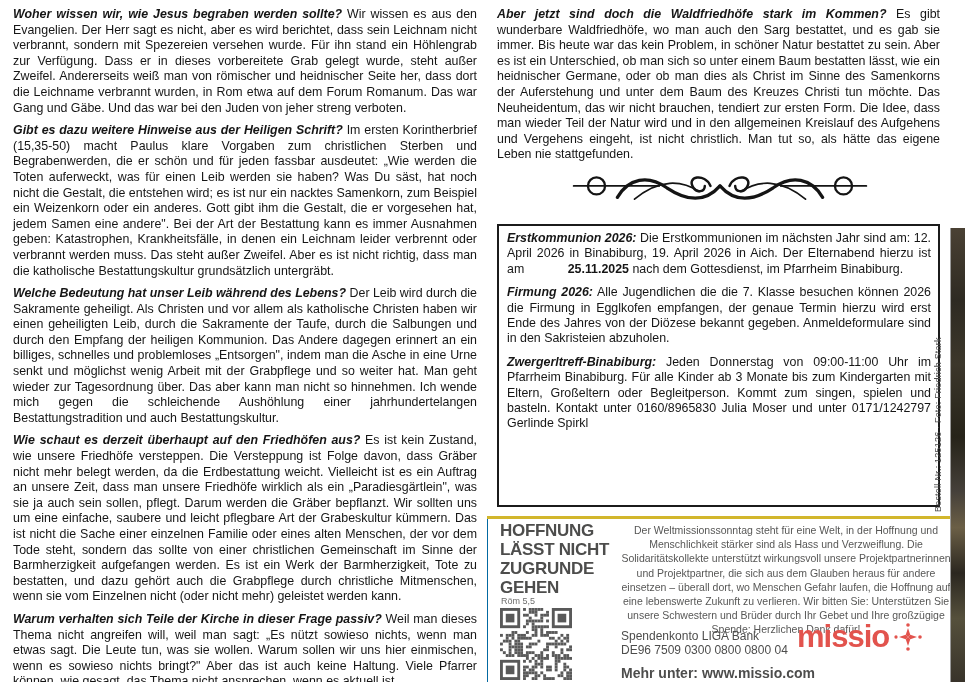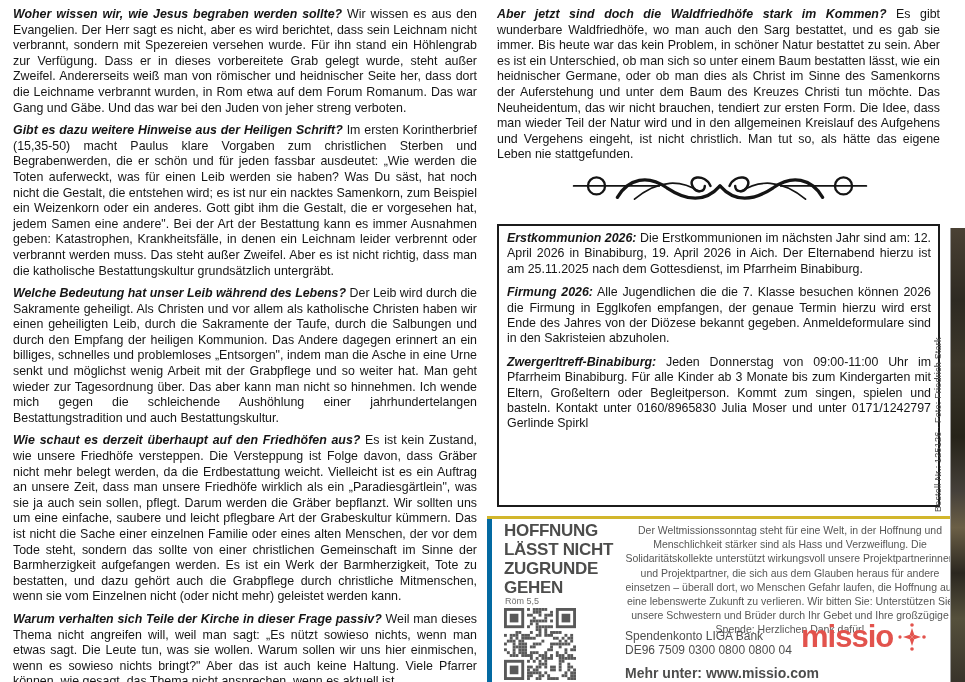--- a/index.html
+++ b/index.html
@@ -18,32 +18,32 @@
   
   .flourish{position:absolute;left:568px;top:161px;width:304px;height:48px;}
   
   .notice-box{
     position:absolute;left:497px;top:224px;width:424px;height:268px;
     border:2px solid #1b1b1b;background:#fff;padding:5px 7px 6px 8px;
   }
   .notice-box p{margin:0 0 8px 0;font-size:12.4px;line-height:15.4px;text-align:justify;}
   .notice-box p:last-child{margin-bottom:0;}
   .nb-title{font-weight:bold;font-style:italic;}
-  .nb-bold{font-weight:normal;}
+  .nb-bold{font-weight:bold;margin-left:40px;}
   .blockline{display:block;}
   
   .v-caption{
     position:absolute;left:933px;top:228px;height:284px;width:14px;
     writing-mode:vertical-rl;transform:rotate(180deg);
     font-size:9px;color:#4a4a4a;letter-spacing:0.2px;white-space:nowrap;
   }
   
   .yellow-line{position:absolute;left:487px;top:516px;width:470px;height:3px;background:#d2b62c;}
   
-  .missio{position:absolute;left:487px;top:519px;width:470px;height:163px;border-left:5px solid #0369a1;background:#fff;}
+  .missio{position:absolute;left:487px;top:519px;width:470px;height:163px;border-left:1px solid #0369a1;background:#fff;}
   .m-head{position:absolute;left:12px;top:2px;font-weight:bold;font-size:17px;line-height:19px;
           color:#4d4d4c;letter-spacing:-0.3px;}
   .m-head span{display:block;}
   .m-verse{position:absolute;left:13px;top:77px;font-size:9px;color:#6e6e6d;}
   .m-qr{position:absolute;left:12px;top:89px;width:72px;height:72px;}
   .m-body{position:absolute;left:133px;top:4px;width:330px;font-size:10.5px;line-height:14.2px;color:#575756;text-align:center;}
   .m-account{position:absolute;left:133px;top:110px;font-size:12px;line-height:14px;font-weight:normal;color:#4d4d4c;}
   .m-more{position:absolute;left:133px;top:146px;font-size:14px;font-weight:bold;color:#4d4d4c;}
   .m-logo{position:absolute;left:309px;top:103px;display:flex;align-items:flex-start;}
   .m-logo-text{font-weight:bold;font-size:31px;letter-spacing:-1px;color:#e2534d;line-height:30px;}

